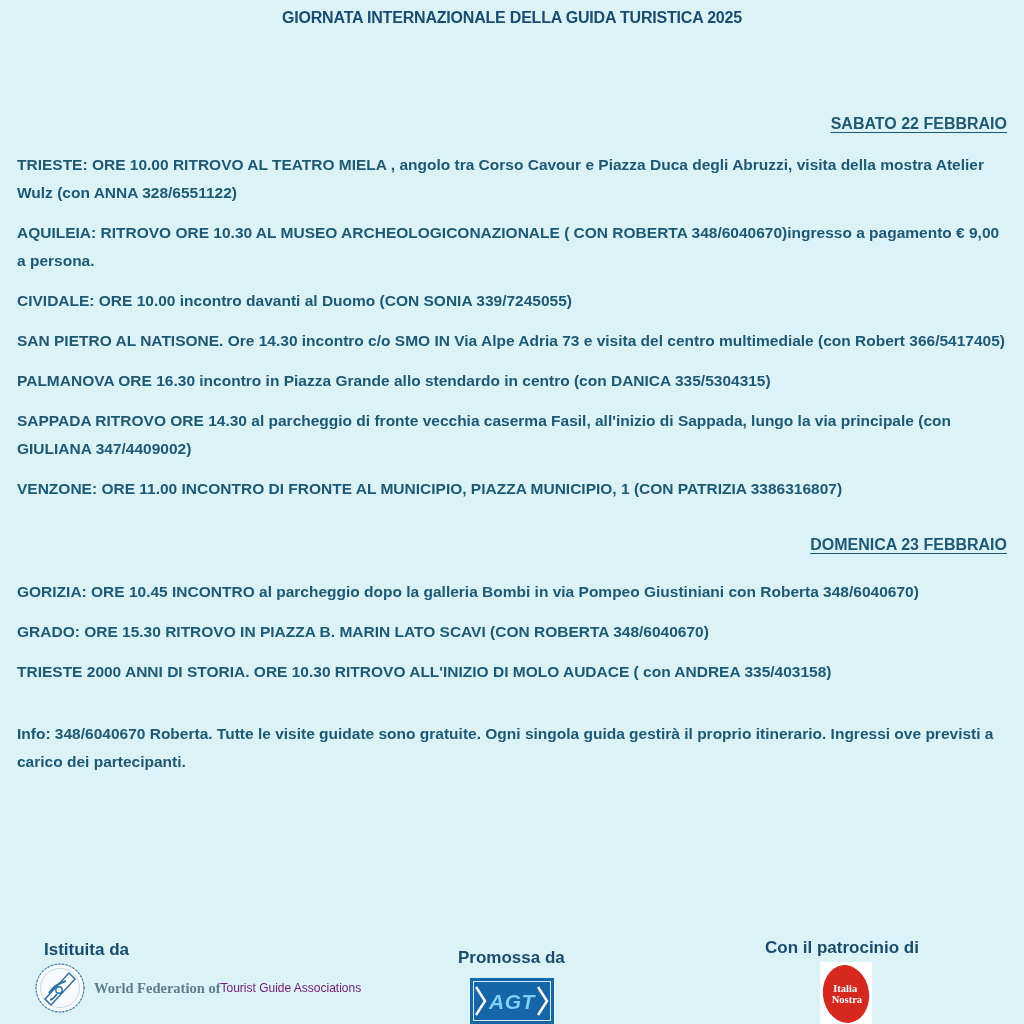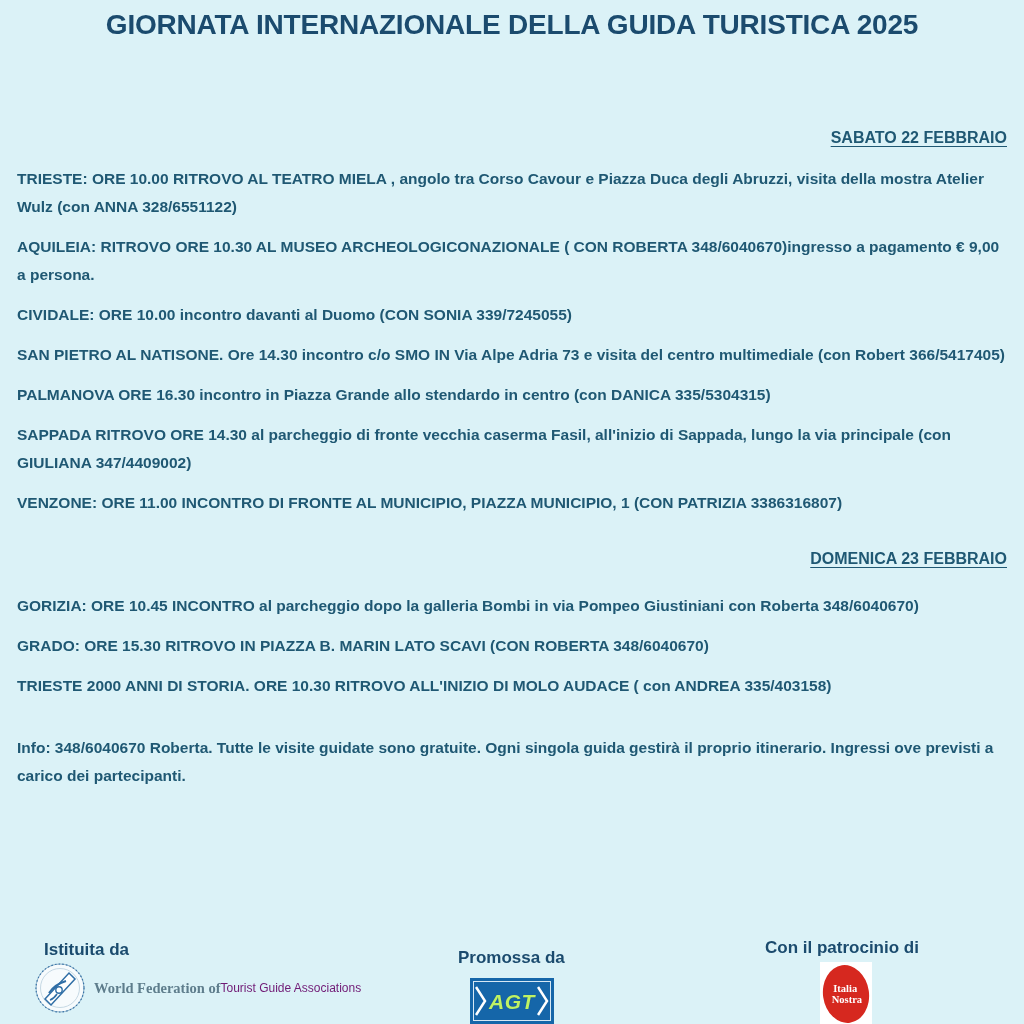--- a/index.html
+++ b/index.html
@@ -8,21 +8,21 @@
     background:#dbf2f7;
     font-family:"Liberation Sans", sans-serif;
     overflow:hidden;
   }
   .page{position:relative;width:1024px;height:1024px;background:#dbf2f7;}
 
   
   .title{
     margin:0;padding-top:9px;
     text-align:center;
-    font-size:28px;font-weight:bold;
+    font-size:16px;font-weight:bold;
     letter-spacing:-0.2px;
     color:#1b4b6e;
   }
   .subtitle{
     margin:0;padding-top:3px;
     text-align:center;
     font-size:17.5px;font-weight:bold;
     letter-spacing:-0.2px;
     color:#1b4b6e;
   }
@@ -82,21 +82,21 @@
     background:#1566a9;
     box-sizing:border-box;
     display:flex;align-items:center;justify-content:center;gap:2px;
   }
   .agt::before{
     content:"";position:absolute;inset:3px;
     border:1.5px solid rgba(235,246,252,0.9);
     pointer-events:none;
   }
   .agt-text{
-    color:#bef264;
+    color:#7dd3fc;
     font-size:21px;font-weight:bold;font-style:italic;
     letter-spacing:0.5px;
     line-height:1;
     text-shadow:0 0 1px #0d4a80;
   }
   .agt-chev{display:block;}
 
   .italia-nostra{
     position:absolute;left:820px;top:962px;
     width:52px;height:62px;

